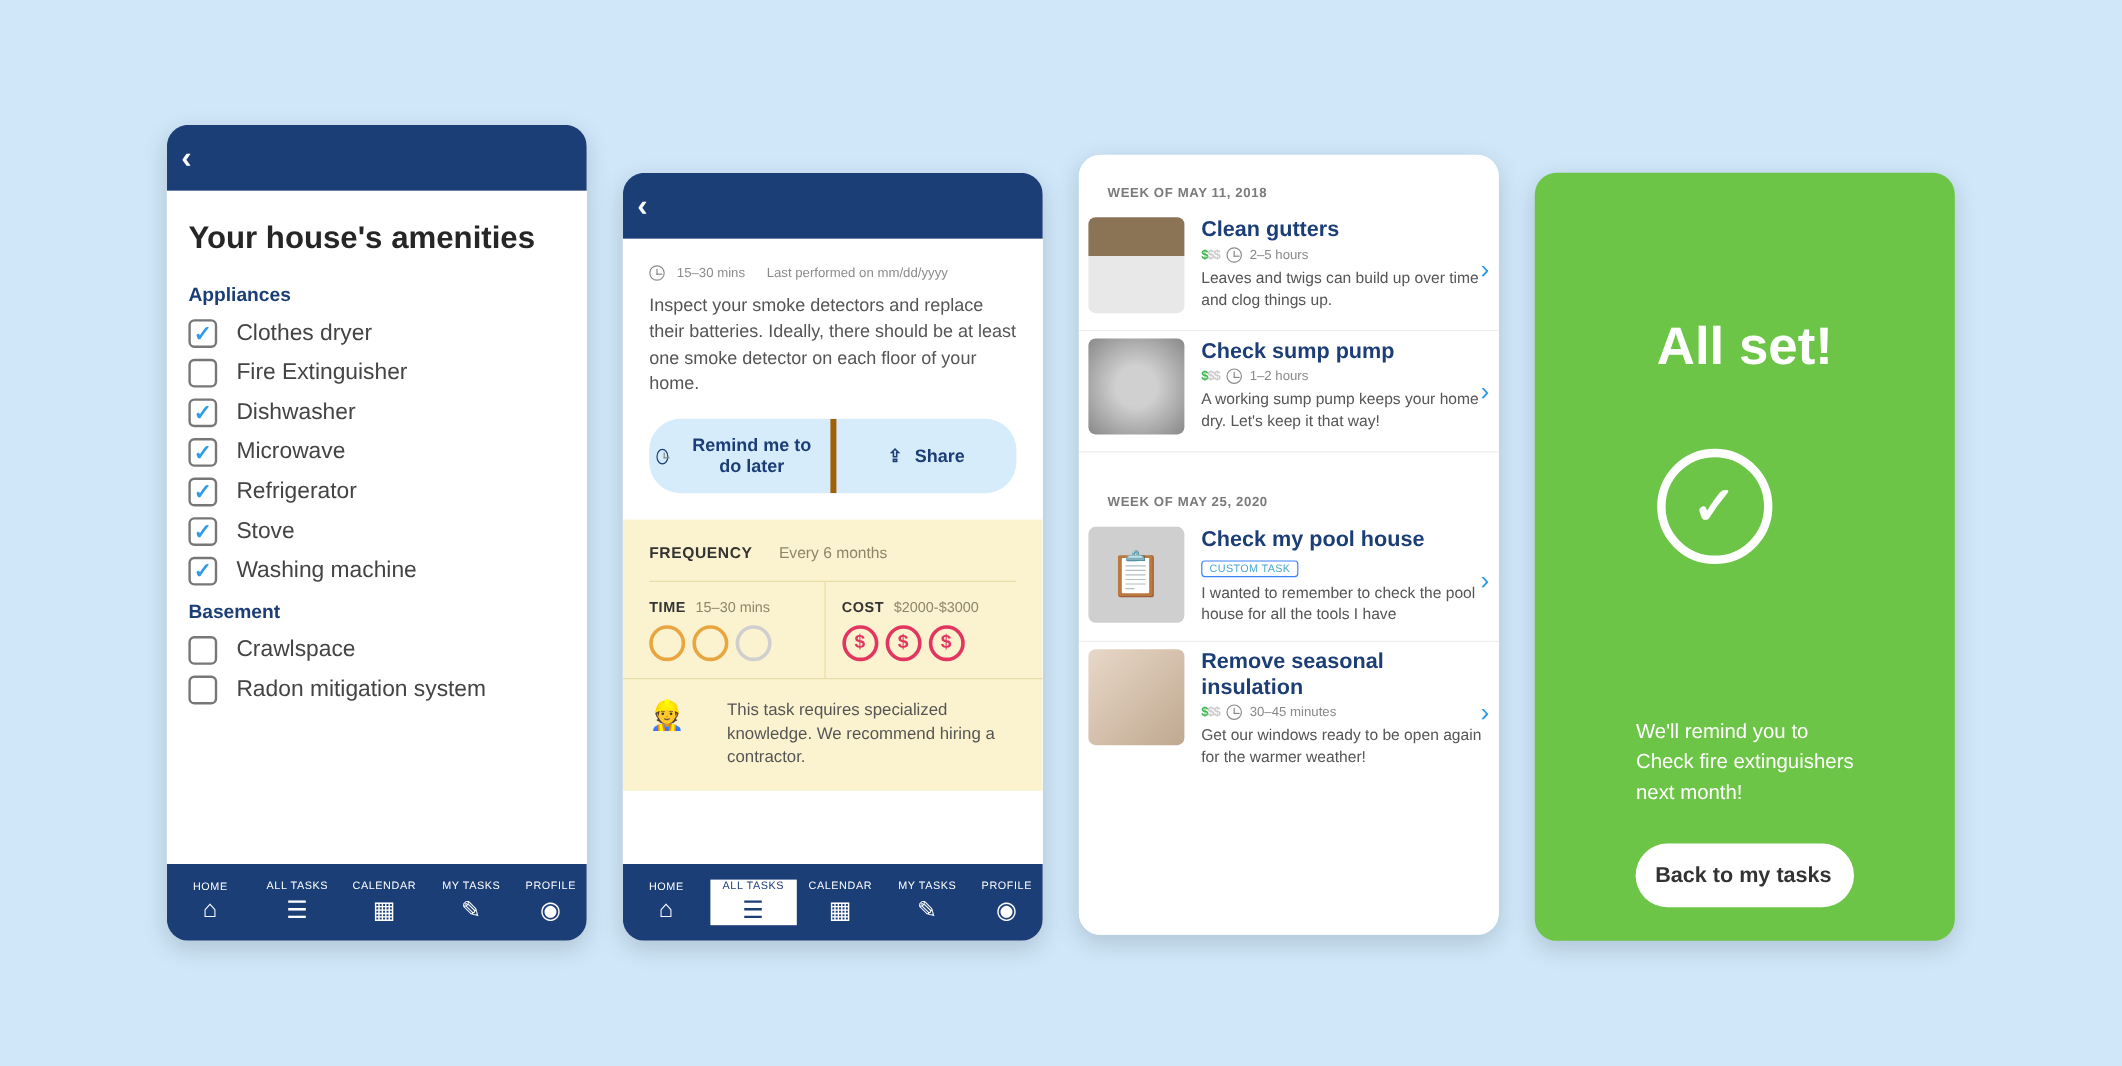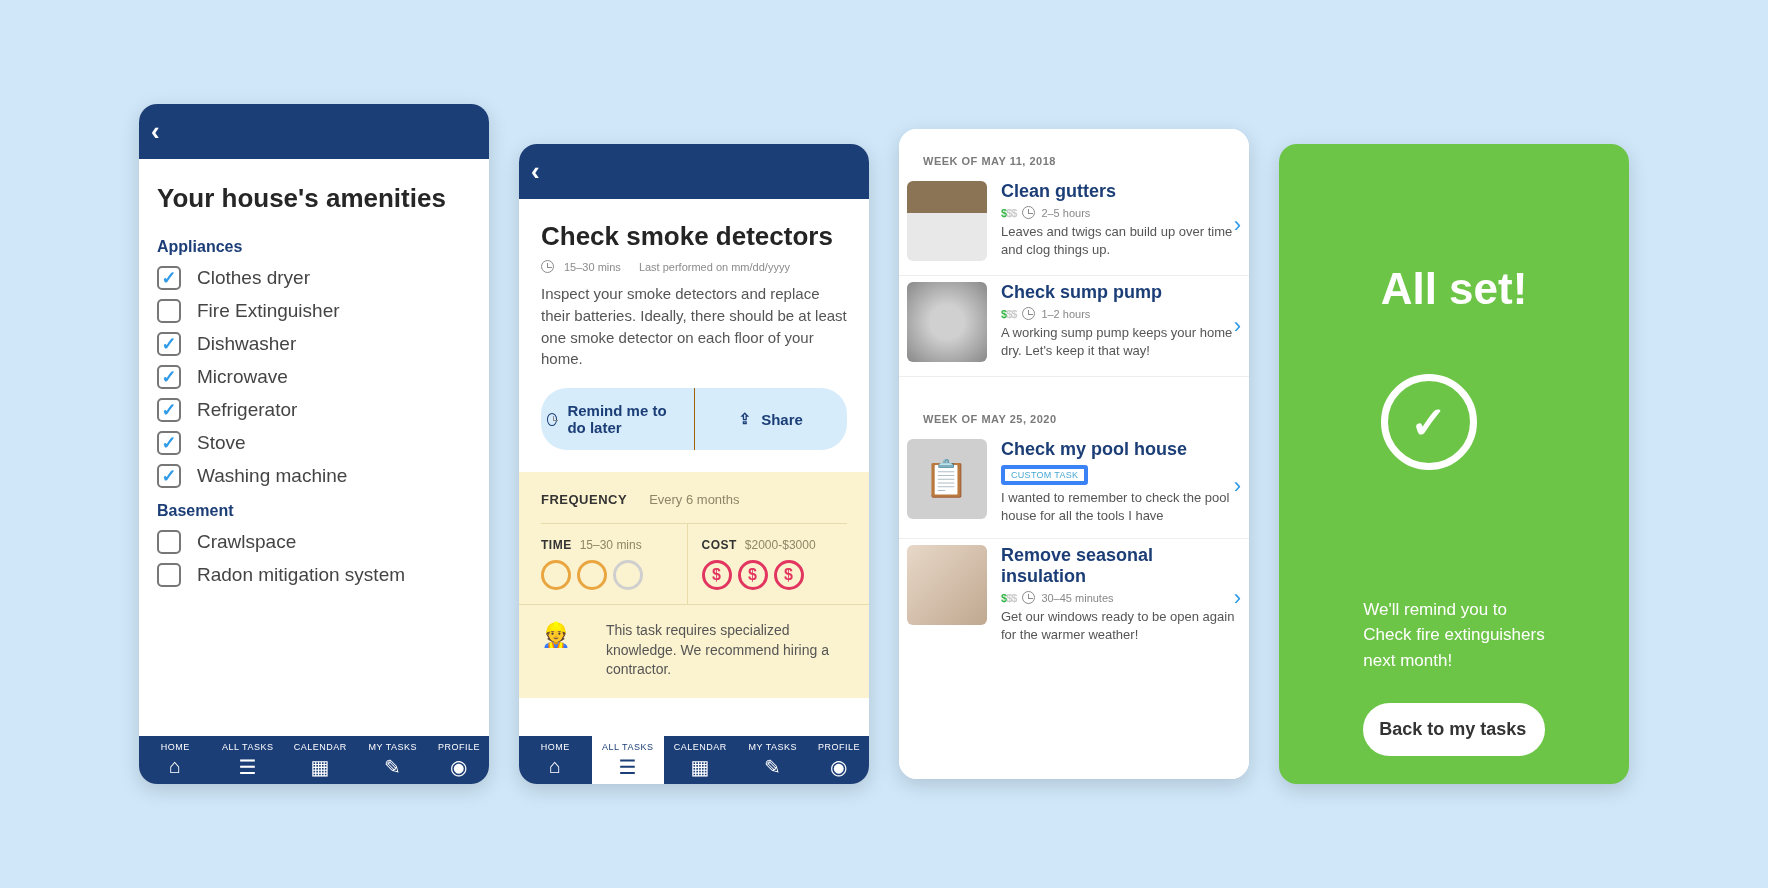--- a/index.html
+++ b/index.html
@@ -9,35 +9,35 @@
   .navy-bar { background:#1c3e77; height:55px; display:flex; align-items:center; padding:0 12px; }
   .chev { color:#fff; font-size:26px; font-weight:bold; cursor:pointer; }
   .content { flex:1; overflow:hidden; background:#fff; }
   
   .s1 { padding:24px 18px 0 18px; }
   .s1 h1 { font-size:26px; font-weight:800; color:#262626; margin-bottom:24px;}
   .sec-head { color:#1c3e77; font-weight:700; font-size:16px; margin:14px 0 10px; }
   .chk-row { display:flex; align-items:center; gap:16px; margin:9px 0; font-size:19px; color:#444; }
   .chkbox { width:24px; height:24px; border:2px solid #777; border-radius:5px; display:flex; align-items:center; justify-content:center; color:#2f9be8; font-size:18px; cursor:pointer; }
   .chkbox.on::after{content:"✓"; font-weight:bold;}
-  .bottom-nav { background:#1c3e77; display:flex; height:48px; }
+  .bottom-nav { background:#1c3e77; display:flex; height:64px;align-items:center; }
   .bn-item { flex:1; display:flex; flex-direction:column; align-items:center; justify-content:center; gap:3px; color:#fff; font-size:9px; letter-spacing:.5px; cursor:pointer;}
   .bn-item.active { background:#fff; color:#1c3e77;}
   .bn-item.last { flex:0 0 60px; }
   .bn-icon { font-size:20px; }
   
   .s2 { padding:22px 22px 0 22px;}
   .s2 h1 { font-size:26px; font-weight:800; color:#242424; margin-bottom:8px;}
   .meta-row { display:flex; align-items:center; gap:10px; color:#8b8b8b; font-size:11px; margin-bottom:10px;}
   .clock-ic { width:13px; height:13px; border:1.5px solid #8b8b8b; border-radius:50%; position:relative;}
   .clock-ic::after{content:"";position:absolute;width:4px;height:4px;border-left:1.5px solid #8b8b8b;border-bottom:1.5px solid #8b8b8b;left:5px;top:2px;}
   .s2 p.desc { color:#555; font-size:15px; line-height:1.45; margin-bottom:18px;}
   .pill-row { display:flex; gap:0; background:#d6ecfb; border-radius:26px; overflow:hidden;}
   .pill { flex:1; display:flex; align-items:center; justify-content:center; gap:10px; padding:14px 6px; color:#1c3e77; font-weight:600; font-size:15px; cursor:pointer;}
-  .pill:first-child{border-right:1px solid #a16207;}
+  .pill:first-child{border-right:5px solid #a16207;text-align:center;}
   .yellow-panel { background:#fbf3cf; margin:22px -22px 0 -22px; padding:20px 22px 0 22px;}
   .freq-row{display:flex;align-items:center;gap:22px;font-size:13px;padding-bottom:16px;border-bottom:1px solid #e7dca8;}
   .freq-row .lbl{color:#333;font-weight:700;letter-spacing:.5px;}
   .freq-row .val{color:#8f8568;}
   .two-col{display:flex;}
   .tc{flex:1;padding:14px 0;}
   .tc:first-child{border-right:1px solid #e7dca8;}
   .tc .top{display:flex;align-items:flex-start;gap:8px;margin-bottom:8px;}
   .tc .lbl{font-size:12px;font-weight:700;color:#333;letter-spacing:.5px;}
   .tc .val{font-size:12px;color:#8f8568;}
@@ -58,21 +58,21 @@
   .thumb{width:80px;height:80px;border-radius:6px;background:#ccc;flex-shrink:0;background-size:cover;}
   .thumb.gutters{background:linear-gradient(180deg,#8b7355 0%,#8b7355 40%,#e8e8e8 40%);}
   .thumb.sump{background:radial-gradient(circle,#d0d0d0 30%,#888 100%);}
   .thumb.pool{background:#cfcfcf;display:flex;align-items:center;justify-content:center;color:#fff;font-size:36px;}
   .thumb.insul{background:linear-gradient(135deg,#e8d8c8,#c0a890);}
   .tbody{flex:1;}
   .ttitle{color:#1c3e77;font-weight:800;font-size:18px;margin-bottom:4px;}
   .tmeta{display:flex;align-items:center;gap:6px;font-size:11px;color:#888;margin-bottom:4px;}
   .dolls{color:#39b54a;font-weight:700;letter-spacing:-1px;}
   .dolls .g{color:#ccc;}
-  .pill-tag{display:inline-block;border:4px solid #3b82f6;color:#4aa8d4;font-size:9px;padding:1px 6px;border-radius:3px;margin-bottom:4px;letter-spacing:.3px;}
+  .pill-tag{display:inline-block;border:1px solid #3b82f6;color:#4aa8d4;font-size:9px;padding:1px 6px;border-radius:3px;margin-bottom:4px;letter-spacing:.3px;}
   .tdesc{color:#555;font-size:13px;line-height:1.35;}
   .arr{position:absolute;right:8px;top:50%;color:#2f9be8;font-size:22px;transform:translateY(-50%);}
   .blank-sep{height:30px;}
   
   .p4{background:#6dc547;}
   .s4{display:flex;flex-direction:column;align-items:center;justify-content:space-between;height:100%;padding:120px 28px 28px 28px;color:#fff;text-align:left;}
   .s4 h1{font-size:44px;font-weight:800;margin-bottom:60px;}
   .big-check{width:96px;height:96px;border:7px solid #fff;border-radius:50%;display:flex;align-items:center;justify-content:center;font-size:44px;font-weight:bold;margin-bottom:80px;}
   .rem-text{font-size:17px;line-height:1.5;margin-bottom:30px;font-weight:500;}
   .back-btn{background:#fff;color:#333;font-weight:700;font-size:18px;width:100%;padding:16px;border-radius:28px;cursor:pointer;}
@@ -149,21 +149,20 @@
         <span class="bn-icon">◉</span>
       </div>
     </div>
 </div>
 
 <div class="phone p2">
   <div class="navy-bar">
     <span class="chev">‹</span>
   </div>
   <div class="content s2">
-    <h1>Check smoke detectors</h1>
     <div class="meta-row">
       <span class="clock-ic"></span>
       <span>15–30 mins</span>
       <span style="margin-left:8px;">Last performed on mm/dd/yyyy</span>
     </div>
     <p class="desc">Inspect your smoke detectors and replace their batteries. Ideally, there should be at least one smoke detector on each floor of your home.</p>
     <div class="pill-row">
       <div class="pill">
         <span class="clock-ic" style="border-color:#1c3e77;"></span>
         <span>Remind me to do later</span>

